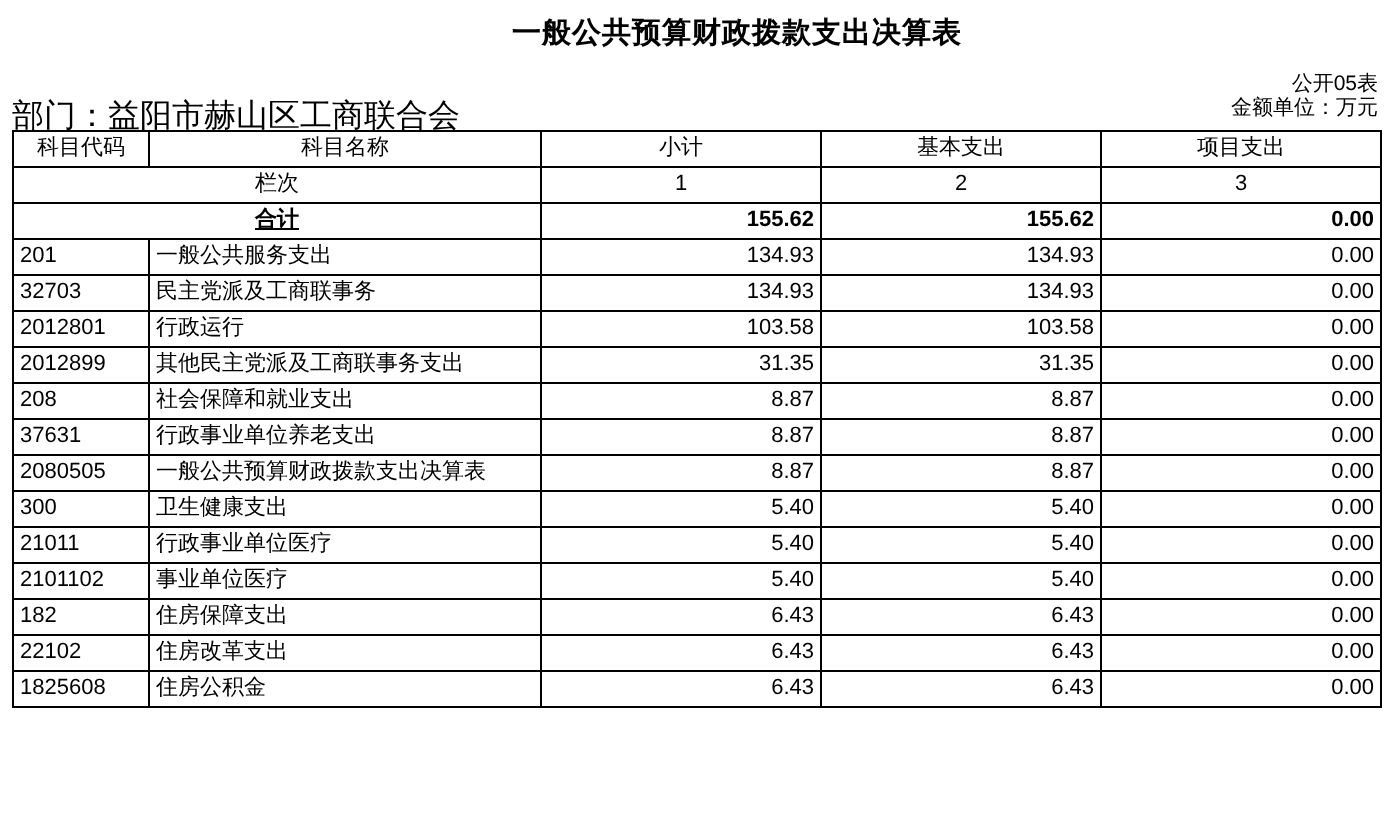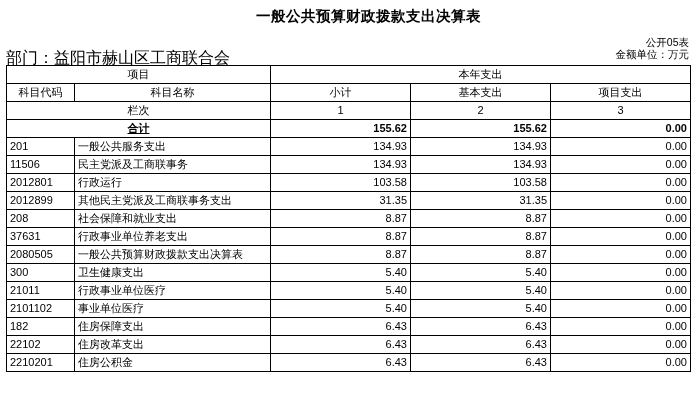--- a/index.html
+++ b/index.html
@@ -102,24 +102,20 @@
 
   <table class="sheet">
     <colgroup>
       <col class="col-code">
       <col class="col-name">
       <col class="col-sub">
       <col class="col-basic">
       <col class="col-proj">
     </colgroup>
     <tbody>
-      <tr>
-        <td class="hdr" colspan="2">项目</td>
-        <td class="hdr" colspan="3">本年支出</td>
-      </tr>
       <tr>
         <td class="hdr hdr-tall">科目代码</td>
         <td class="hdr hdr-tall">科目名称</td>
         <td class="hdr hdr-tall">小计</td>
         <td class="hdr hdr-tall">基本支出</td>
         <td class="hdr hdr-tall">项目支出</td>
       </tr>
       <tr>
         <td class="hdr" colspan="2">栏次</td>
         <td class="hdr">1</td>
@@ -135,21 +131,21 @@
     </tbody>
     <tbody id="rows-body">
         <tr>
           <td class="c-left">201</td>
           <td class="c-left indent1">一般公共服务支出</td>
           <td class="c-right num">134.93</td>
           <td class="c-right num">134.93</td>
           <td class="c-right num">0.00</td>
         </tr>
         <tr>
-          <td class="c-left">11506</td>
+          <td class="c-left">32703</td>
           <td class="c-left indent1">民主党派及工商联事务</td>
           <td class="c-right num">134.93</td>
           <td class="c-right num">134.93</td>
           <td class="c-right num">0.00</td>
         </tr>
         <tr>
           <td class="c-left">2012801</td>
           <td class="c-left indent2">行政运行</td>
           <td class="c-right num">103.58</td>
           <td class="c-right num">103.58</td>
@@ -212,21 +208,21 @@
           <td class="c-right num">0.00</td>
         </tr>
         <tr>
           <td class="c-left">22102</td>
           <td class="c-left indent1">住房改革支出</td>
           <td class="c-right num">6.43</td>
           <td class="c-right num">6.43</td>
           <td class="c-right num">0.00</td>
         </tr>
         <tr>
-          <td class="c-left">2210201</td>
+          <td class="c-left">1825608</td>
           <td class="c-left indent2">住房公积金</td>
           <td class="c-right num">6.43</td>
           <td class="c-right num">6.43</td>
           <td class="c-right num">0.00</td>
         </tr>
       </tbody>
   </table>
 
 </div>
 

